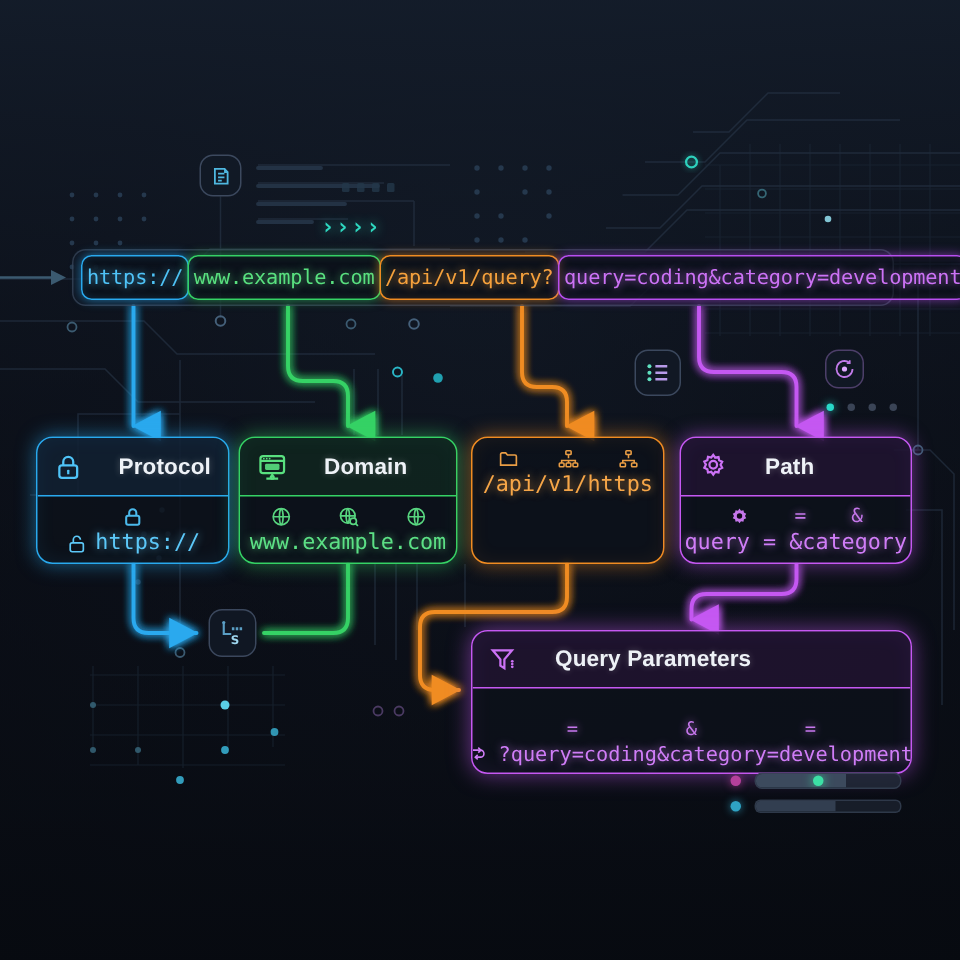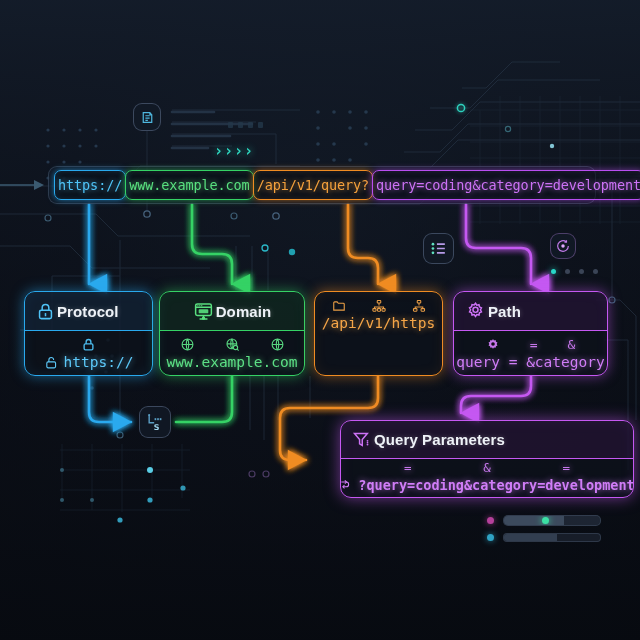--- a/index.html
+++ b/index.html
@@ -53,21 +53,21 @@
     text-shadow:0 0 6px rgba(204,114,245,.8);}
 
   
   .card{
     position:absolute;box-sizing:border-box;
     border:1.6px solid;border-radius:11px;
     background:rgba(12,17,26,.80);
     overflow:hidden;
   }
   .card .hd{
-    display:flex;align-items:center;gap:2px;
+    display:flex;align-items:center;gap:24px;
     height:39px;padding:0 11px;box-sizing:border-box;
     border-bottom:1.4px solid;
   }
   .card .hd .ttl{
     color:#eef2f7;font-size:15px;font-weight:bold;
     letter-spacing:.1px;
     text-shadow:0 0 5px rgba(255,255,255,.25);
   }
   .card .bd{
     position:relative;height:calc(100% - 39px);
@@ -87,45 +87,45 @@
   #card-protocol{left:24px;top:291px;width:129px;height:85px;
     border-color:#29a9ee;
     box-shadow:0 0 13px rgba(41,169,238,.55),inset 0 0 13px rgba(41,169,238,.09);}
   #card-protocol .hd{border-bottom-color:#29a9ee;background:rgba(25,55,85,.35);}
   #card-protocol .val{color:#5cc8f8;text-shadow:0 0 6px rgba(92,200,248,.75);}
 
   
   #card-domain{left:159px;top:291px;width:146px;height:85px;
     border-color:#35d265;
     box-shadow:0 0 13px rgba(53,210,101,.52),inset 0 0 13px rgba(53,210,101,.08);}
-  #card-domain .hd{border-bottom-color:#35d265;background:rgba(22,70,40,.32);justify-content:center;}
+  #card-domain .hd{border-bottom-color:#35d265;background:rgba(22,70,40,.32);}
   #card-domain .val{color:#5ce085;text-shadow:0 0 6px rgba(92,224,133,.75);}
 
   
   #card-path{left:314px;top:291px;width:129px;height:85px;
     border-color:#f08c22;
     box-shadow:0 0 13px rgba(240,140,34,.52),inset 0 0 13px rgba(240,140,34,.08);}
   #card-path .hd{border-bottom-color:#f08c22;background:rgba(80,48,14,.32);}
   #card-path .val{color:#f6a648;text-shadow:0 0 6px rgba(246,166,72,.75);}
 
   
   #card-query{left:453px;top:291px;width:155px;height:85px;
     border-color:#c558f2;
     box-shadow:0 0 13px rgba(197,88,242,.52),inset 0 0 13px rgba(197,88,242,.08);}
   #card-query .hd{border-bottom-color:#c558f2;background:rgba(66,24,88,.32);}
   #card-query .val{color:#d07df7;text-shadow:0 0 6px rgba(208,125,247,.75);align-items:center;}
 
   
-  #card-qparams{left:314px;top:420px;width:294px;height:78px;
+  #card-qparams{left:314px;top:420px;width:294px;height:96px;
     border-color:#c558f2;
-    box-shadow:0 0 15px rgba(197,88,242,.55),inset 0 0 15px rgba(197,88,242,.08);margin-left:26px;}
+    box-shadow:0 0 15px rgba(197,88,242,.55),inset 0 0 15px rgba(197,88,242,.08);}
   #card-qparams .hd{border-bottom-color:#c558f2;background:rgba(66,24,88,.32);height:38px;}
   #card-qparams .bd{height:calc(100% - 38px);padding-bottom:4px;}
   #card-qparams .val{color:#d07df7;font-size:13.5px;
-    text-shadow:0 0 6px rgba(208,125,247,.75);font-weight:bold;}
+    text-shadow:0 0 6px rgba(208,125,247,.75);}
   #card-qparams .mini{--mg:0px;width:238px;justify-content:space-around;}
 
   
   .chip{
     position:absolute;box-sizing:border-box;
     border:1.3px solid rgba(118,140,175,.42);
     border-radius:9px;background:rgba(18,25,38,.78);
     display:flex;align-items:center;justify-content:center;
   }
   #chip-refresh-tl{left:133px;top:103px;width:28px;height:28px;}

